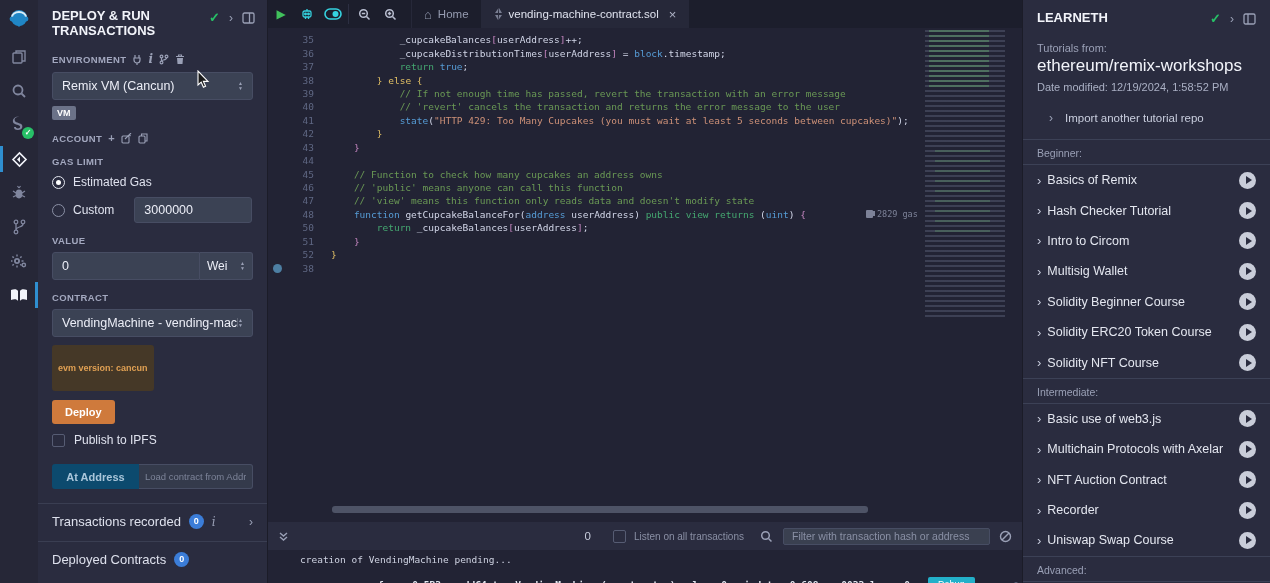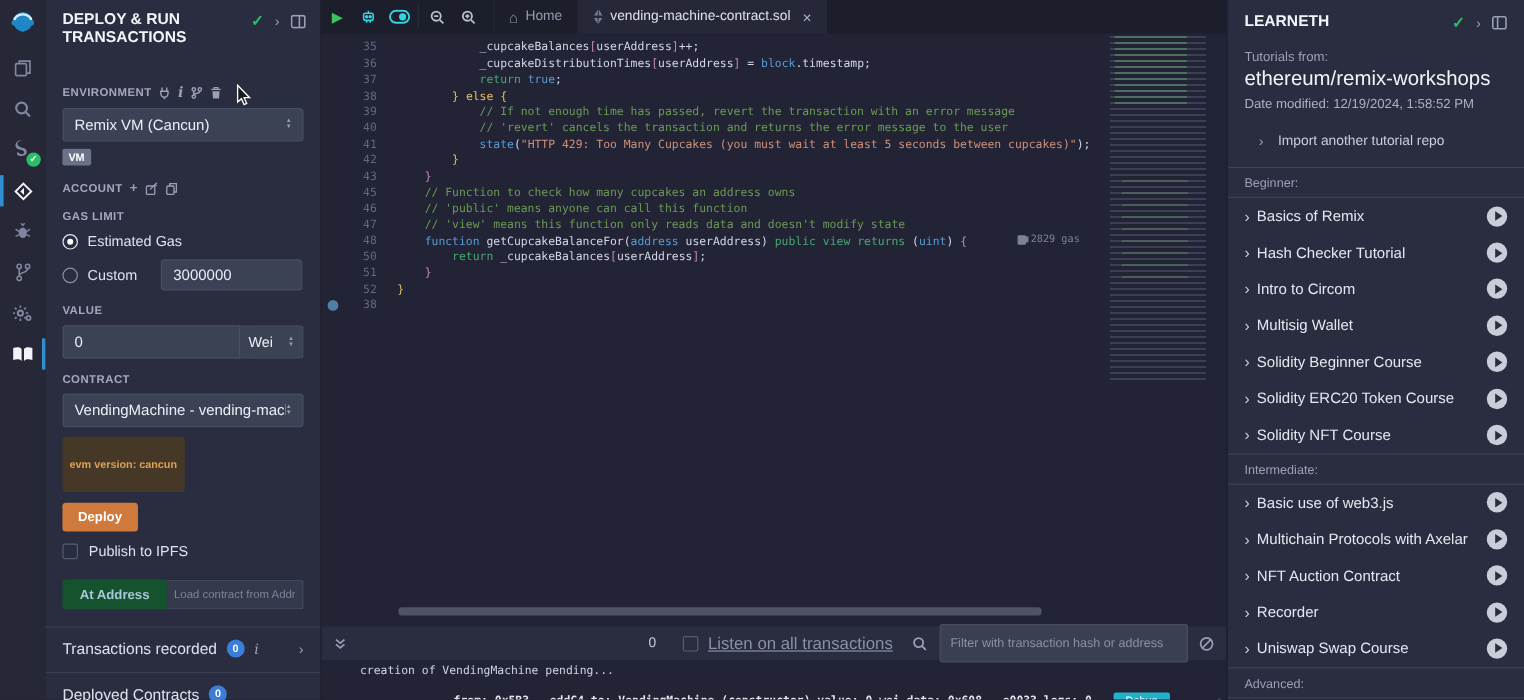--- a/index.html
+++ b/index.html
@@ -46,21 +46,21 @@
     color:#eceef7; font-size:12.5px; padding:0 9px; }
   .wei-select { width:54px; height:28px; background:#3b4254; border:1px solid #474d63; border-left:none; border-radius:0 3px 3px 0;
     display:flex; align-items:center; padding:0 7px; font-size:12px; color:#eceef7; }
   .evm-badge { display:inline-block; margin-top:8px; background:#453827; color:#e0a053; font-size:9px; font-weight:bold;
     padding:18px 6px; border-radius:3px; }
   .deploy-btn { display:block; margin-top:9px; background:#cf7a3c; color:#fff; border:none; border-radius:3px;
     font-size:11px; font-weight:bold; padding:6px 13px; }
   .cb-row { display:flex; align-items:center; gap:9px; margin-top:9px; font-size:12px; color:#dfe2ee; }
   .checkbox { width:13px; height:13px; border:1px solid #565c73; border-radius:2px; background:transparent; flex:none; }
   .ataddr-row { display:flex; margin-top:17px; }
-  .ataddr-btn { background:#14532d; color:#aac6da; border:none; border-radius:3px 0 0 3px; font-size:11px; font-weight:bold;
+  .ataddr-btn { background:#0c4a6e; color:#aac6da; border:none; border-radius:3px 0 0 3px; font-size:11px; font-weight:bold;
     width:88px; height:25px; }
   .ataddr-input { width:114px; height:25px; background:#343a4b; border:1px solid #474d63; border-left:none;
     border-radius:0 3px 3px 0; color:#eceef7; font-size:9.5px; padding:0 6px; }
   .ataddr-input::placeholder { color:#7d8499; }
   .gas-input::placeholder, .value-input::placeholder { color:#7d8499; }
   .divider { border-top:1px solid #3a3e52; margin-top:14px; }
   .list-row { display:flex; align-items:center; gap:8px; padding:10px 14px; font-size:13px; color:#dde0ec; }
   .count-badge { background:#3b7dd8; color:#fff; font-size:9px; font-weight:bold; min-width:15px; height:15px;
     border-radius:8px; text-align:center; line-height:15px; padding:0 4px; }
   .info-i { font-family:"DejaVu Serif", serif; font-style:italic; color:#9aa0b6; font-size:12px; }
@@ -78,38 +78,38 @@
   
   #editor { position:absolute; left:0; top:28px; width:754px; height:494px; background:#222334; overflow:hidden; }
   #code-lines { position:absolute; left:0; top:5px; }
   .code-row { display:flex; height:13.45px; align-items:center; font-family:"DejaVu Sans Mono", monospace; font-size:9.5px; }
   .bp-margin { width:18px; flex:none; display:flex; align-items:center; justify-content:center; }
   .bp-on::before { content:""; width:9px; height:9px; border-radius:50%; background:#4d7fa3; }
   .line-num { width:28px; flex:none; text-align:right; color:#5f6783; }
   .code-text { white-space:pre; padding-left:17px; }
   .tk-pl{color:#d2d6e8}.tk-kw{color:#569cd6}.tk-grn{color:#45a871}.tk-cm{color:#6a9955}.tk-str{color:#ce9178}
   .tk-gold{color:#e2c065}.tk-pur{color:#c586c0}
-  .gas-widget { display:inline-flex; align-items:center; gap:4px; margin-left:42px; color:#7d8298; font-size:8.5px;
+  .gas-widget { display:inline-flex; align-items:center; gap:4px; margin-left:60px; color:#7d8298; font-size:8.5px;
     font-family:"DejaVu Sans Mono", monospace; }
   .gas-ico { width:7px; height:8px; background:#7d8298; border-radius:1px; position:relative; }
   .gas-ico::after { content:""; position:absolute; right:-2px; top:1px; width:2px; height:5px; background:#7d8298; }
   #minimap { position:absolute; left:657px; top:2px; width:80px; height:290px;
     background:repeating-linear-gradient(180deg, rgba(140,150,180,.25) 0 2px, transparent 2px 5px); }
   #minimap::before { content:""; position:absolute; left:4px; top:0; width:60px; height:58px;
     background:repeating-linear-gradient(180deg, rgba(100,170,110,.45) 0 2px, transparent 2px 5px); }
   #minimap::after { content:""; position:absolute; left:10px; top:120px; width:55px; height:90px;
     background:repeating-linear-gradient(180deg, rgba(100,170,110,.30) 0 2px, transparent 2px 10px); }
   #hscrollbar { position:absolute; left:64px; top:478px; width:536px; height:7px; background:#4e5366; border-radius:3px; }
 
   
   #terminal { position:absolute; left:0; top:522px; width:754px; height:61px; background:#222334; }
   #term-bar { height:28px; background:#2a2c3f; display:flex; align-items:center; padding:0 10px; gap:0; }
   .term-count { color:#c7ccdb; font-size:11.5px; margin-left:auto; }
-  .term-label { color:#8a90a5; font-size:14px;text-decoration:underline; }
-  #term-filter { width:207px; height:32px; background:#3a4050; border:1px solid #474d63; border-radius:2px;
+  .term-label { color:#8a90a5; font-size:10px; }
+  #term-filter { width:207px; height:17px; background:#3a4050; border:1px solid #474d63; border-radius:2px;
     color:#c7ccdb; font-size:10.5px; padding:0 8px; }
   #term-filter::placeholder { color:#8a90a5; }
   #term-log { position:relative; height:33px; overflow:hidden; font-family:"DejaVu Sans Mono", monospace; }
   .log-line { color:#cfd3e2; font-size:9.5px; padding:4px 0 0 32px; }
   .log-clipped { position:absolute; left:110px; top:29px; color:#e4e7f0; font-size:9.5px; font-weight:bold; white-space:nowrap; }
   .debug-btn { position:absolute; left:660px; top:27px; background:#23b0c9; color:#fff; border:none; border-radius:2px;
     font-size:9px; padding:2px 10px; }
   #term-vscroll { position:absolute; right:4px; top:32px; width:4px; height:24px; background:#5a6078; border-radius:2px; }
 
   
@@ -207,21 +207,21 @@
       <span class="check">✓</span>
       <span class="chev">›</span>
       <svg width="13" height="12" viewBox="0 0 13 12" stroke="#9aa0b6" fill="none" stroke-width="1.3">
           <rect x="1" y="1" width="11" height="10" rx="1.5"></rect>
           <path d="M7.5 1v10"></path>
         </svg>
     </div>
   </div>
 
   <div class="panel-pad">
-    <div class="sec-label" style="margin-top:28px">
+    <div class="sec-label" style="margin-top:10px">
       <span>ENVIRONMENT</span>
       <svg class="mini-ic" width="10" height="11" viewBox="0 0 10 11" stroke="currentColor" fill="none" stroke-width="1.2">
           <path d="M3 1v3M7 1v3M2 4h6v2a3 3 0 0 1-6 0zM5 9v2"></path>
         </svg>
       <span class="info-i">i</span>
       <svg class="mini-ic" width="10" height="11" viewBox="0 0 10 11" stroke="currentColor" fill="none" stroke-width="1.2">
           <circle cx="2.5" cy="2.5" r="1.4"></circle>
           <circle cx="7.5" cy="2.5" r="1.4"></circle>
           <circle cx="2.5" cy="8.5" r="1.4"></circle>
           <path d="M2.5 4v3M7.5 4c0 2.5-5 1.5-5 3"></path>
@@ -403,20 +403,25 @@
         </div>
         <div class="code-row">
           <span class="bp-margin"></span>
           <span class="line-num">42</span>
           <span class="code-text"><span class="tk-pl">        </span><span class="tk-gold">}</span></span>
         </div>
         <div class="code-row">
           <span class="bp-margin"></span>
           <span class="line-num">43</span>
           <span class="code-text"><span class="tk-pl">    </span><span class="tk-pur">}</span></span>
+        </div>
+        <div class="code-row">
+          <span class="bp-margin"></span>
+          <span class="line-num">44</span>
+          <span class="code-text"></span>
         </div>
         <div class="code-row">
           <span class="bp-margin"></span>
           <span class="line-num">45</span>
           <span class="code-text"><span class="tk-pl">    </span><span class="tk-cm">// Function to check how many cupcakes an address owns</span></span>
         </div>
         <div class="code-row">
           <span class="bp-margin"></span>
           <span class="line-num">46</span>
           <span class="code-text"><span class="tk-pl">    </span><span class="tk-cm">// 'public' means anyone can call this function</span></span>

